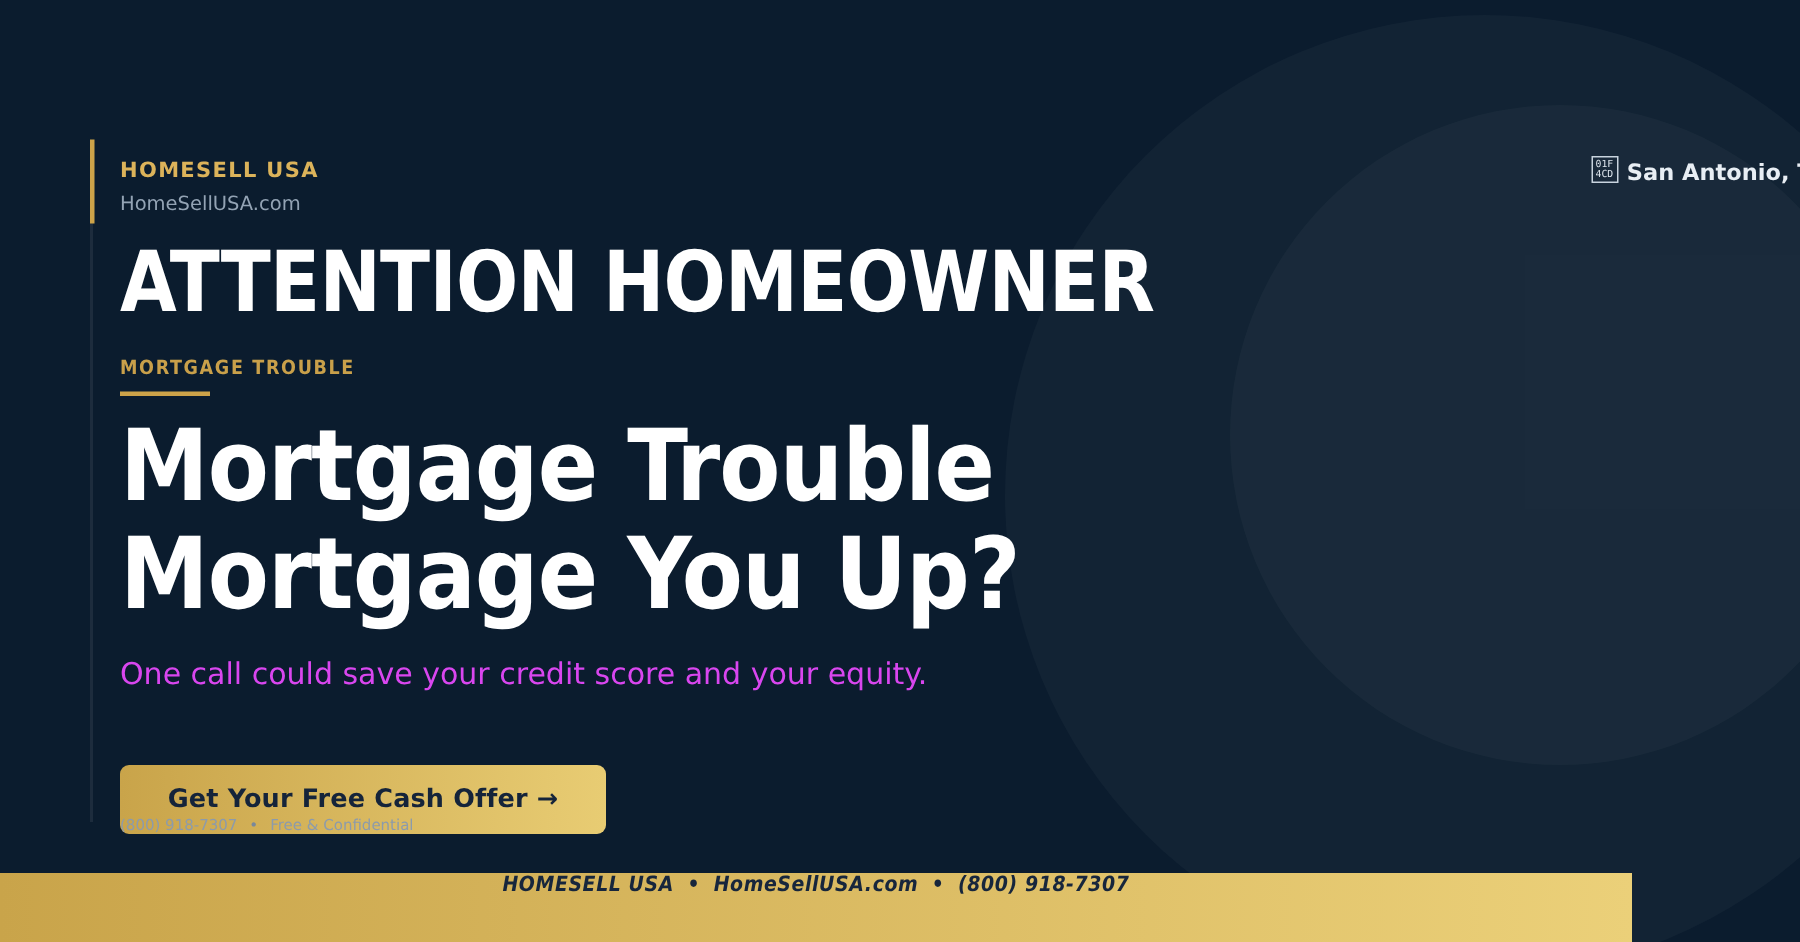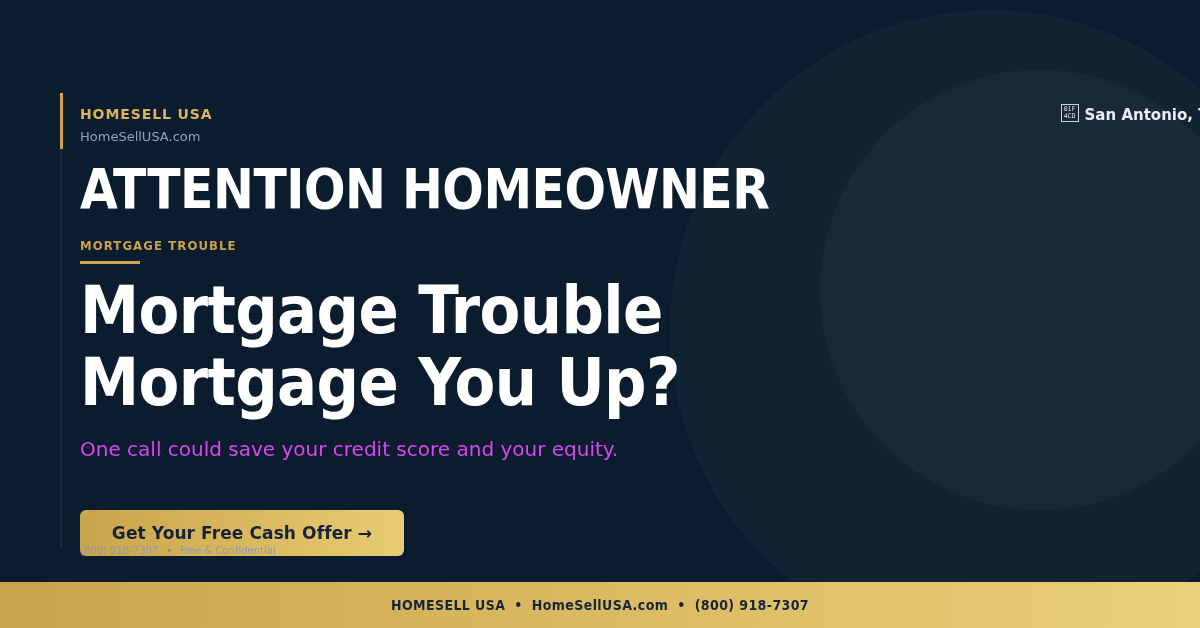--- a/index.html
+++ b/index.html
@@ -191,25 +191,26 @@
     font-size:10px;
     line-height:19px;
     white-space:nowrap;
   }
   #trust-line .sep { margin:0 8px; color:#79889a; }
 
   
   #footer-bar {
     position:absolute;
     left:0; top:582px;
-    width:1200px; height:46px;
+    width:1088px; height:46px;
     background:linear-gradient(to right,#c9a44a 0%,#ebd079 100%);
     display:flex;
-    align-items:center;
+    align-items:flex-start;
     justify-content:center;
+    font-style:italic;
   }
   #footer-text {
     color:#17263c;
     font-family:"Liberation Sans Narrow","DejaVu Sans Condensed","Liberation Sans",sans-serif;
     font-size:14px;
     font-weight:bold;
     letter-spacing:0.4px;
     white-space:nowrap;
   }
   #footer-text .sep { margin:0 9px; }

